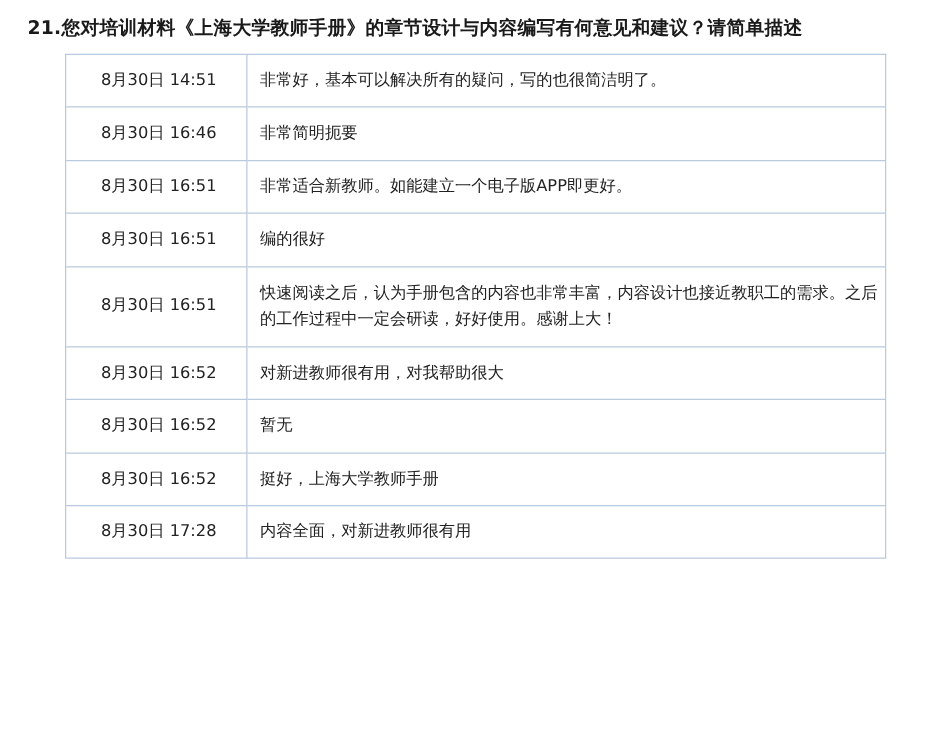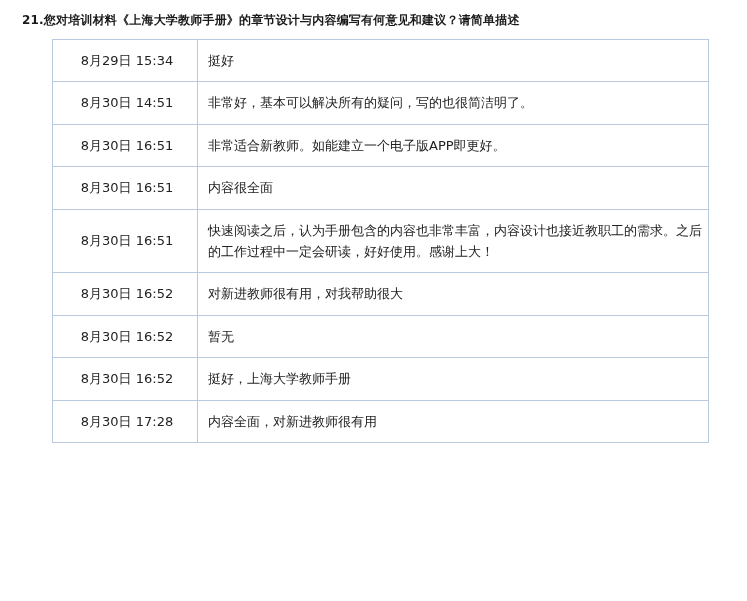--- a/index.html
+++ b/index.html
@@ -16,21 +16,21 @@
   }
   .page {
     position: relative;
     width: 747px;
     height: 601px;
     background: #ffffff;
     box-sizing: border-box;
   }
   .question-title {
     padding: 12px 14px 10px 22px;
-    font-size: 12px;
+    font-size: 15px;
     font-weight: bold;
     color: #1a1a1a;
     line-height: 1.4;
     letter-spacing: 0.2px;
   }
   .table-wrap {
     margin: 0 38px 0 52px;
     border-top: 1px solid #b9c9de;
     border-left: 1px solid #b9c9de;
     border-right: 1px solid #b9c9de;
@@ -74,41 +74,41 @@
 <body>
 
 <div class="page">
 
   <div class="question-title">21.您对培训材料《上海大学教师手册》的章节设计与内容编写有何意见和建议？请简单描述</div>
 
   <div class="table-wrap">
     <table class="answers">
       <tbody>
 
-        <tr>
-          <td class="time-cell">8月29日 15:34</td>
-          <td class="text-cell">挺好</td>
-        </tr>
 
 
 
         <tr>
           <td class="time-cell">8月30日 14:51</td>
           <td class="text-cell">非常好，基本可以解决所有的疑问，写的也很简洁明了。</td>
         </tr>
 
+        <tr>
+          <td class="time-cell">8月30日 16:46</td>
+          <td class="text-cell">非常简明扼要</td>
+        </tr>
 
         <tr>
           <td class="time-cell">8月30日 16:51</td>
           <td class="text-cell">非常适合新教师。如能建立一个电子版APP即更好。</td>
         </tr>
 
         <tr>
           <td class="time-cell">8月30日 16:51</td>
-          <td class="text-cell">内容很全面</td>
+          <td class="text-cell">编的很好</td>
         </tr>
 
         <tr>
           <td class="time-cell">8月30日 16:51</td>
           <td class="text-cell">快速阅读之后，认为手册包含的内容也非常丰富，内容设计也接近教职工的需求。之后的工作过程中一定会研读，好好使用。感谢上大！</td>
         </tr>
 
         <tr>
           <td class="time-cell">8月30日 16:52</td>
           <td class="text-cell">对新进教师很有用，对我帮助很大</td>

